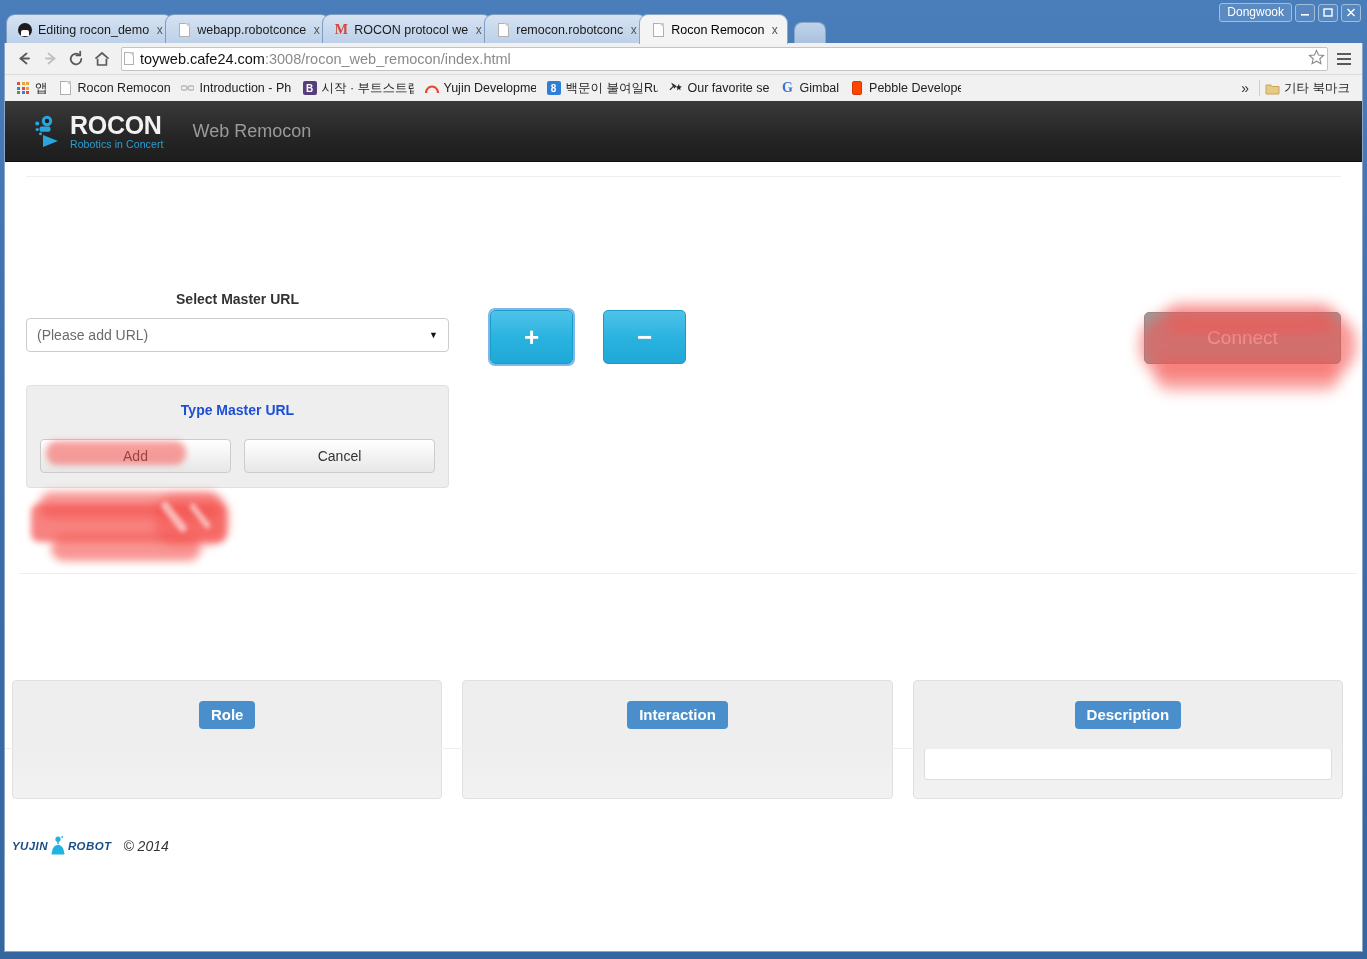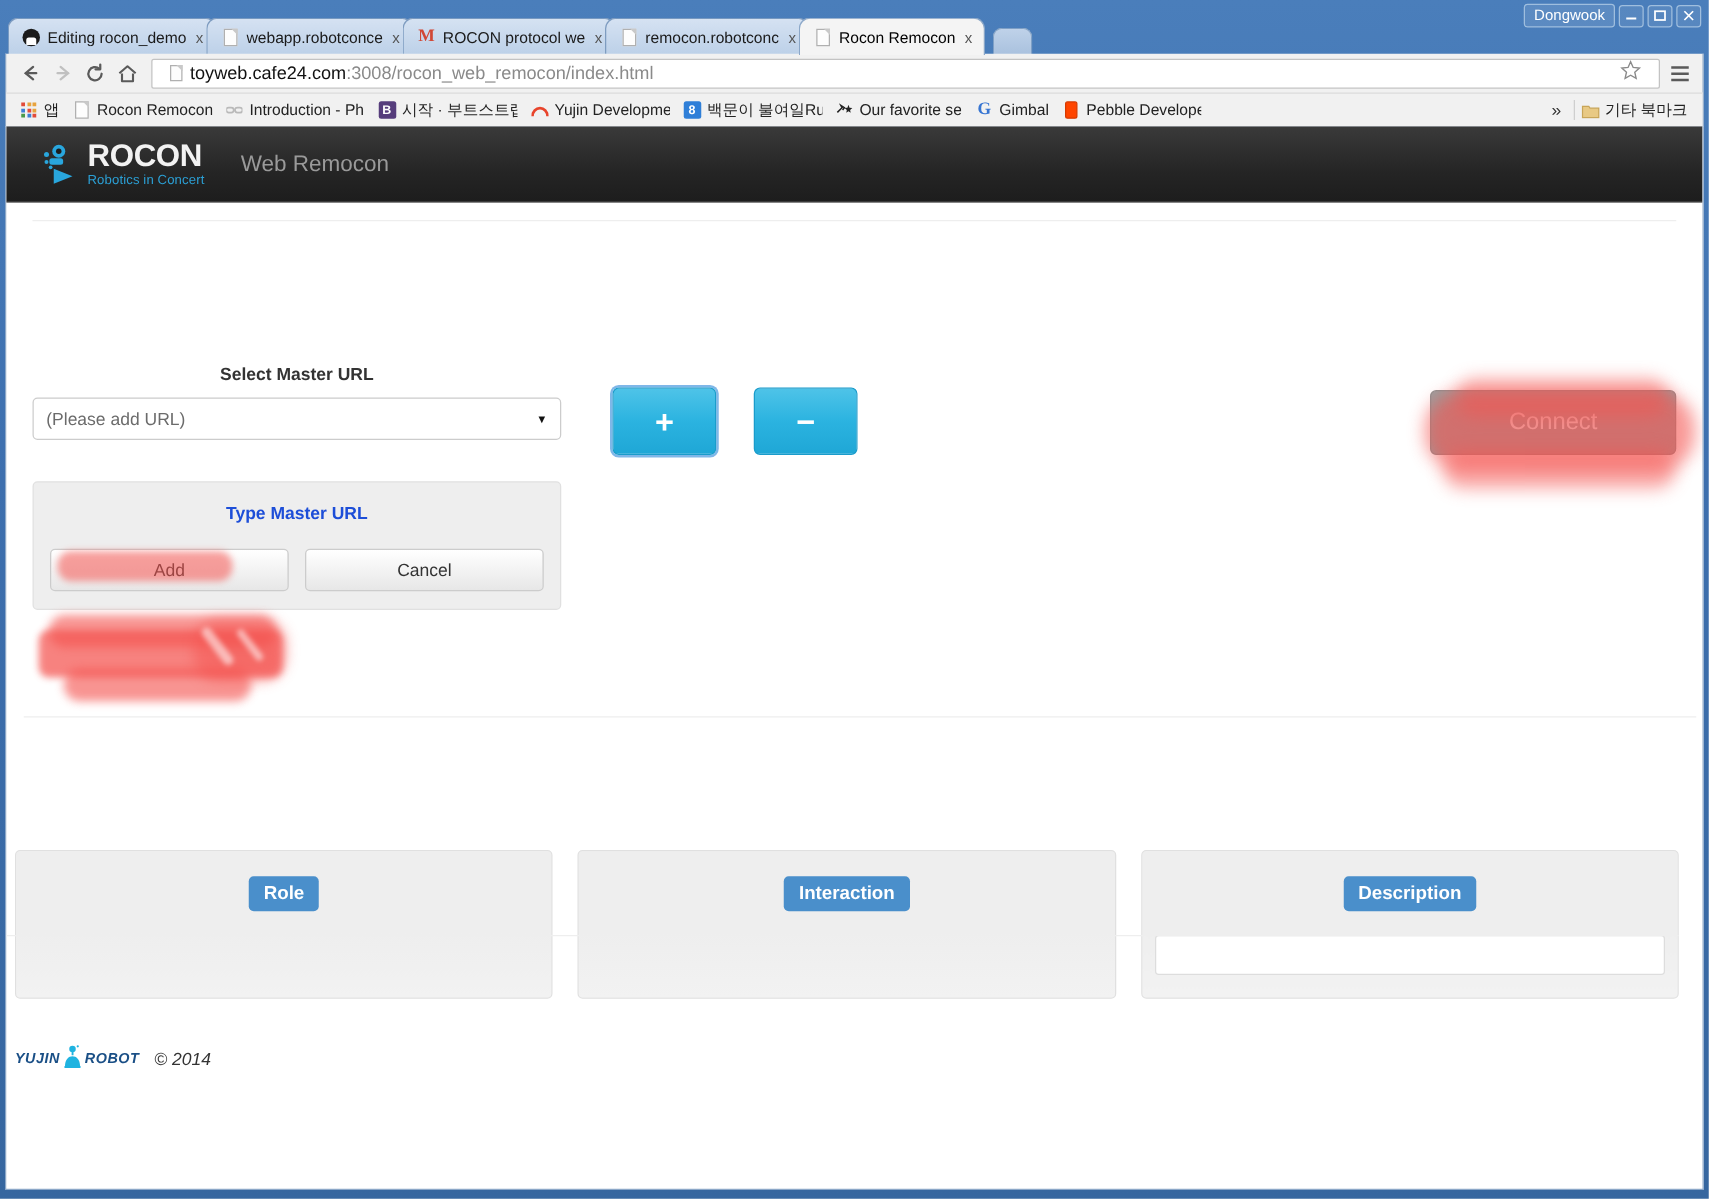--- a/index.html
+++ b/index.html
@@ -167,21 +167,21 @@
   }
   .nav-btn.disabled { color: #bdbdbd; }
   .omnibox {
     flex: 1 1 auto;
     height: 24px;
     margin: 0 4px 0 6px;
     background: #ffffff;
     border: 1px solid #c3c3c3;
     border-radius: 2px;
     display: flex; align-items: center;
-    padding: 0 14px;
+    padding: 0 2px;
     position: relative;
   }
   .omni-ico { margin-right: 6px; display:flex; }
   .omni-text {
     font-size: 14.5px; color: #8a8a8a;
     white-space: nowrap; overflow: hidden;
     font-family: "Liberation Sans", sans-serif;
   }
   .omni-text b { color: #111; font-weight: normal; }
   .omni-star { margin-left: auto; color:#888; font-size:15px; }

